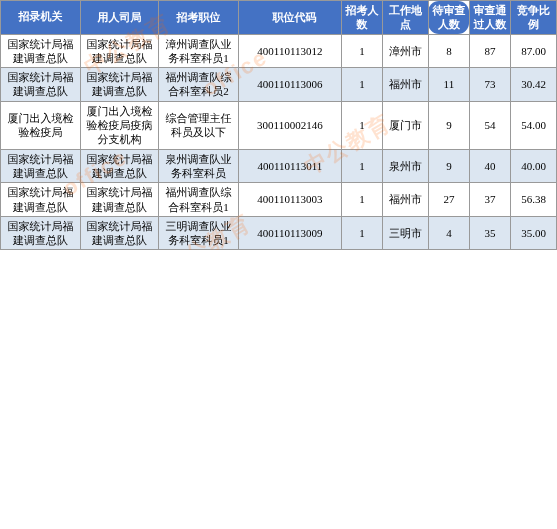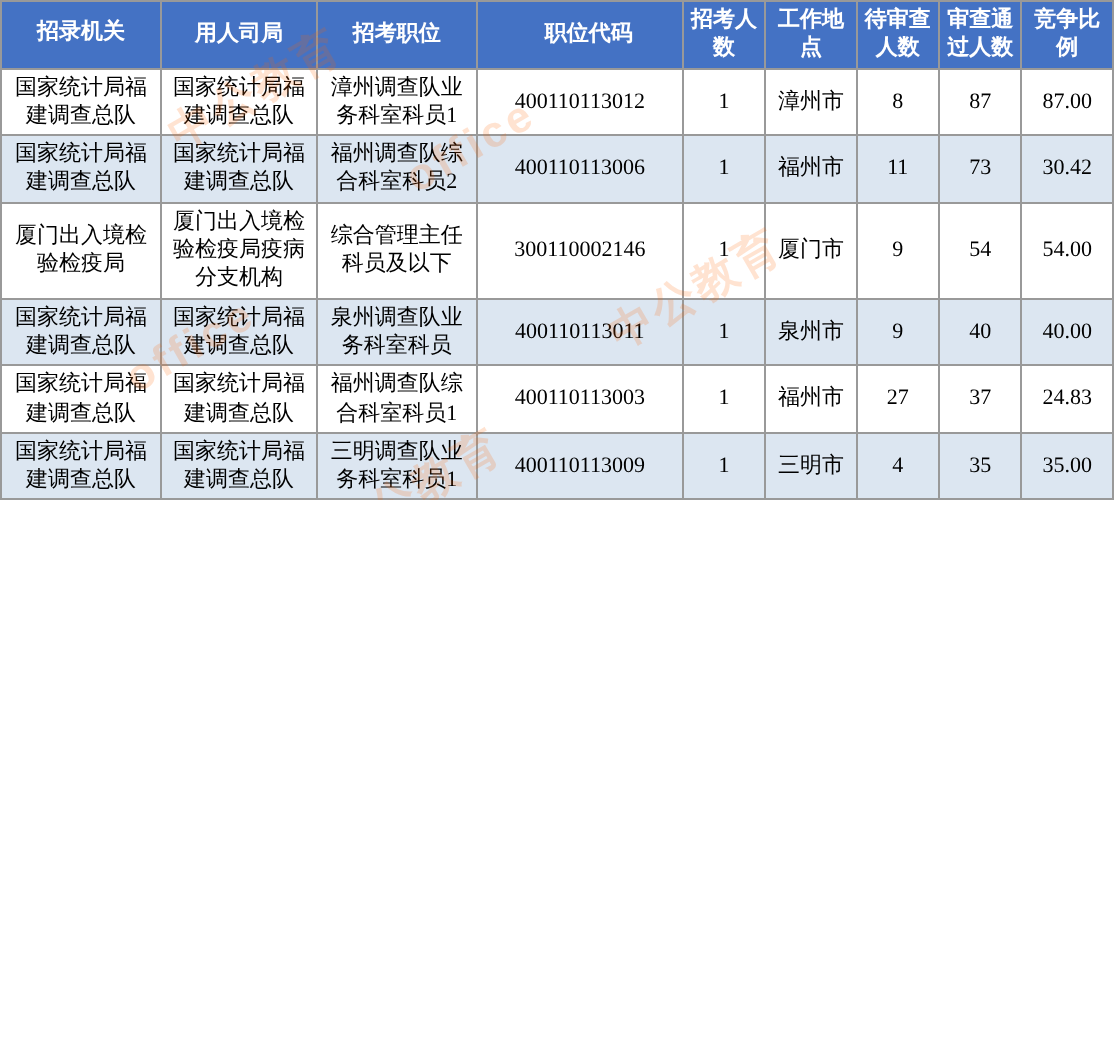--- a/index.html
+++ b/index.html
@@ -38,21 +38,21 @@
     }
     tr:nth-child(odd) td {
       background-color: #fff;
     }
     .col-jlji { width: 70px; font-family: Liberation Mono, monospace; }
     .col-yrs { width: 68px; }
     .col-zkzw { width: 70px; margin-left: 23px; }
     .col-zwdm { width: 90px; padding-left: 11px; }
     .col-zkrs { width: 36px; }
     .col-gzdd { width: 40px; margin-top: 40px; }
-    .col-dsc { width: 36px; }
+    .col-dsc { width: 36px; border-radius: 11px; }
     .col-stgr { width: 36px; }
     .col-jzbl { width: 40px; }
 
     .watermark-container {
       position: absolute;
       top: 0; left: 0;
       width: 100%; height: 100%;
       pointer-events: none;
       overflow: hidden;
       z-index: 10;
@@ -133,21 +133,21 @@
         </tr>
         <tr>
           <td>国家统计局福建调查总队</td>
           <td>国家统计局福建调查总队</td>
           <td>福州调查队综合科室科员1</td>
           <td>400110113003</td>
           <td>1</td>
           <td>福州市</td>
           <td>27</td>
           <td>37</td>
-          <td>24.83</td>
+          <td>56.38</td>
         </tr>
         <tr>
           <td>国家统计局福建调查总队</td>
           <td>国家统计局福建调查总队</td>
           <td>三明调查队业务科室科员1</td>
           <td>400110113009</td>
           <td>1</td>
           <td>三明市</td>
           <td>4</td>
           <td>35</td>

